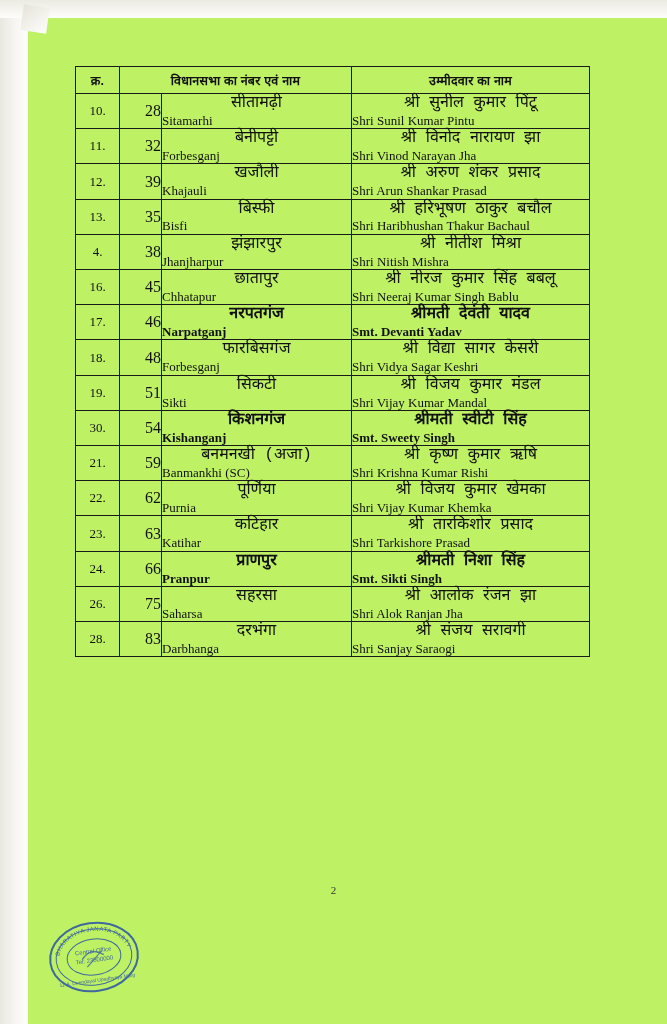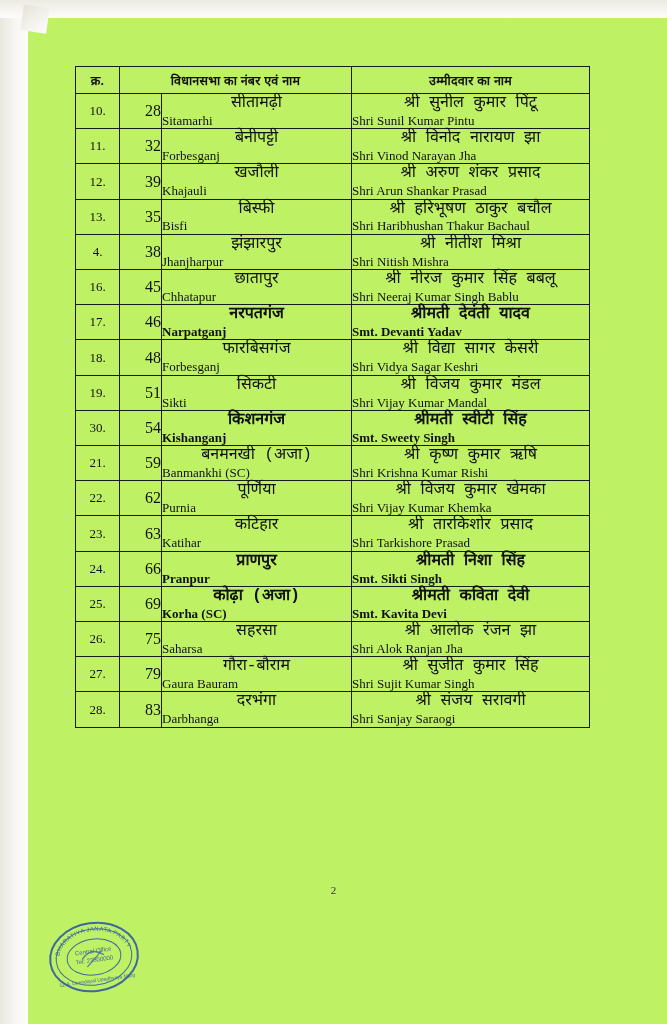--- a/index.html
+++ b/index.html
@@ -308,54 +308,30 @@
           <td class="no">66</td>
           <td class="ac">
             <span class="hi">प्राणपुर</span>
             <span class="en">Pranpur</span>
           </td>
           <td class="cand">
             <span class="hi">श्रीमती निशा सिंह</span>
             <span class="en">Smt. Sikti Singh</span>
           </td>
         </tr>
-        <tr class="bold">
-          <td class="sn">25.</td>
-          <td class="no">69</td>
-          <td class="ac">
-            <span class="hi">कोढ़ा (अजा)</span>
-            <span class="en">Korha (SC)</span>
-          </td>
-          <td class="cand">
-            <span class="hi">श्रीमती कविता देवी</span>
-            <span class="en">Smt. Kavita Devi</span>
-          </td>
-        </tr>
         <tr>
           <td class="sn">26.</td>
           <td class="no">75</td>
           <td class="ac">
             <span class="hi">सहरसा</span>
             <span class="en">Saharsa</span>
           </td>
           <td class="cand">
             <span class="hi">श्री आलोक रंजन झा</span>
             <span class="en">Shri Alok Ranjan Jha</span>
-          </td>
-        </tr>
-        <tr>
-          <td class="sn">27.</td>
-          <td class="no">79</td>
-          <td class="ac">
-            <span class="hi">गौरा-बौराम</span>
-            <span class="en">Gaura Bauram</span>
-          </td>
-          <td class="cand">
-            <span class="hi">श्री सुजीत कुमार सिंह</span>
-            <span class="en">Shri Sujit Kumar Singh</span>
           </td>
         </tr>
         <tr>
           <td class="sn">28.</td>
           <td class="no">83</td>
           <td class="ac">
             <span class="hi">दरभंगा</span>
             <span class="en">Darbhanga</span>
           </td>
           <td class="cand">

